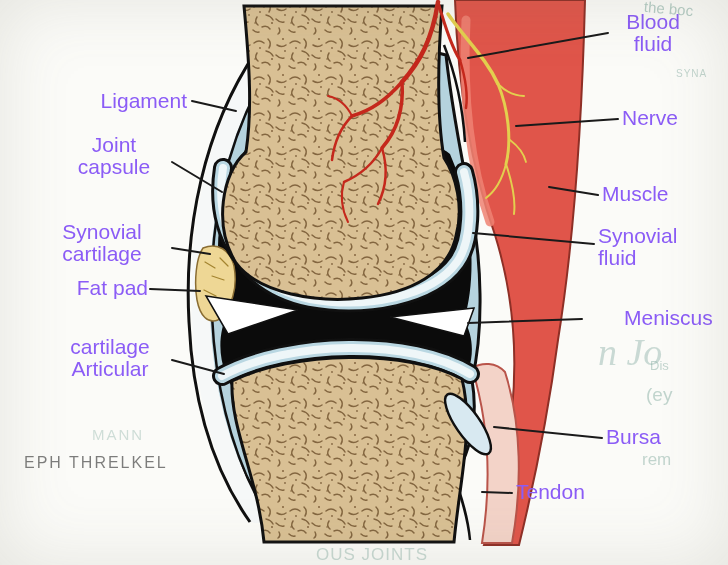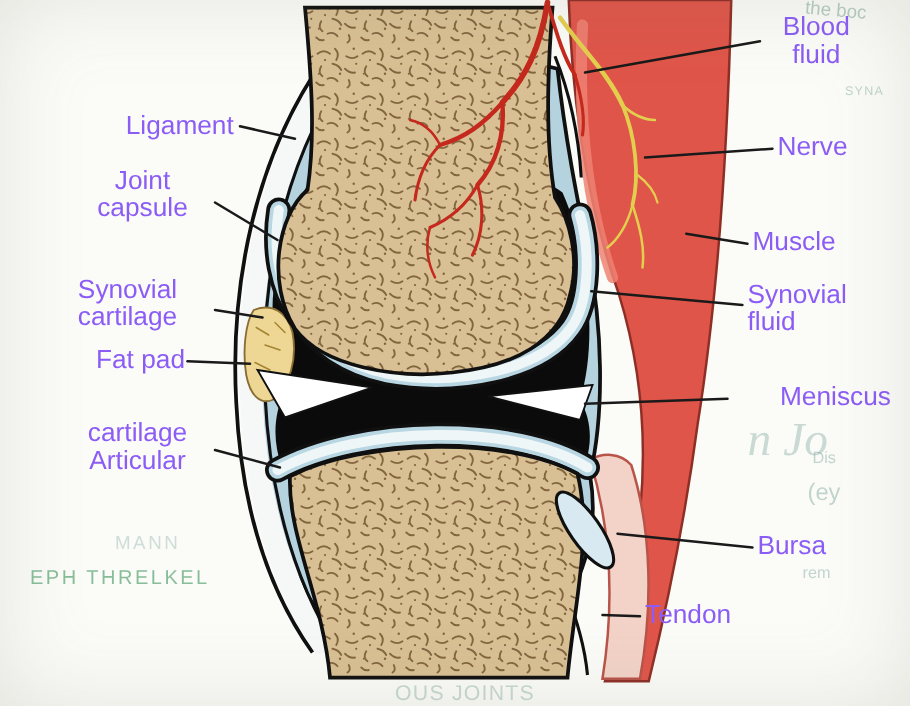--- a/index.html
+++ b/index.html
@@ -25,23 +25,23 @@
 </head>
 <body>
 
 <div id="page">
 
   <div class="bt" style="left:644px;top:0px;font-size:15px;opacity:.55;transform:rotate(5deg);">the boc</div>
   <div class="bt" style="left:676px;top:68px;font-size:10px;opacity:.45;letter-spacing:1px;">SYNA</div>
   <div class="bt script" style="left:598px;top:330px;font-size:38px;opacity:.35;color:#6f9d92;">n Jo</div>
   <div class="bt" style="left:650px;top:358px;font-size:13px;opacity:.45;">Dis</div>
   <div class="bt" style="left:646px;top:384px;font-size:19px;opacity:.45;">(ey</div>
-  <div class="bt" style="left:642px;top:450px;font-size:13px;opacity:.45;">rem</div>
+  <div class="bt" style="left:642px;top:450px;font-size:17px;opacity:.45;">rem</div>
   <div class="bt" style="left:92px;top:426px;font-size:15px;opacity:.35;letter-spacing:2px;">MANN</div>
-  <div class="bt" style="left:24px;top:454px;font-size:16px;opacity:.5;letter-spacing:2px;color:#15803d;">EPH THRELKEL</div>
+  <div class="bt" style="left:24px;top:454px;font-size:16px;opacity:.5;letter-spacing:2px;color:#000000;">EPH THRELKEL</div>
   <div class="bt" style="left:316px;top:545px;font-size:17px;opacity:.4;letter-spacing:1px;">OUS JOINTS</div>
 
   <svg class="fig" width="728" height="565" viewBox="0 0 728 565">
     <defs>
       <pattern id="boneTex" width="36" height="36" patternUnits="userSpaceOnUse">
         <rect width="36" height="36" style="fill:var(--c-bone)"></rect>
         <g style="stroke:var(--c-bone_speckle)" stroke-width="1.5" fill="none" stroke-linecap="round" opacity="0.9">
           <path d="M2,7 q5,-4 10,0"></path>
           <path d="M16,3 q4,4 1,9"></path>
           <path d="M25,9 q5,3 9,0"></path>

